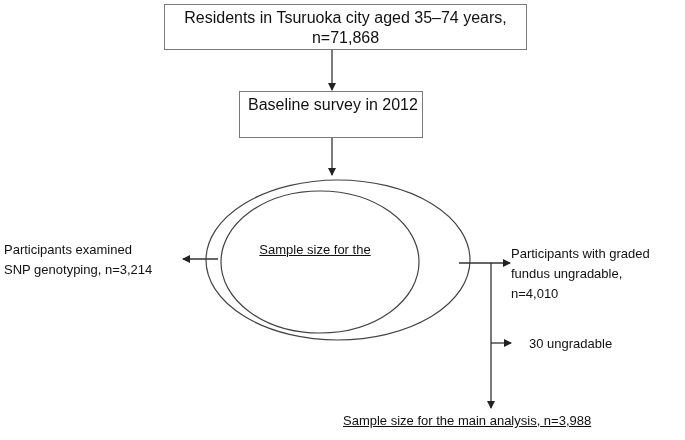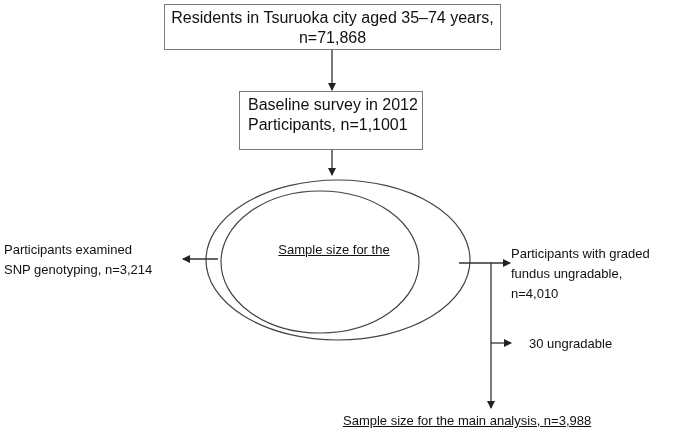--- a/index.html
+++ b/index.html
@@ -1,24 +1,24 @@
 <!DOCTYPE html>
 <html><head>
 <meta charset="utf-8">
 <style>
   html, body { margin: 0; padding: 0; background: #ffffff; }
   body { width: 685px; height: 440px; position: relative; overflow: hidden;
          font-family: "Liberation Sans", sans-serif; color: #111; }
   .box { position: absolute; border: 1.5px solid #7a7a7a; background: #fff;
          box-sizing: border-box; font-size: 16px; line-height: 20px; }
-  .box1 { left: 164px; top: 4px; width: 337px; height: 46px; text-align: center; padding-top: 3px; }
-  .box2 { left: 239px; top: 91px; width: 184px; height: 59px; text-align: left; padding: 3px 0 0 8px; }
+  .box1 { left: 164px; top: 4px; width: 363px; height: 46px; text-align: center; padding-top: 3px; }
+  .box2 { left: 239px; top: 91px; width: 184px; height: 47px; text-align: left; padding: 3px 0 0 8px; }
   .label { position: absolute; font-size: 13px; line-height: 20px; white-space: nowrap; }
   .lbl-snp { left: 4px; top: 240px; }
-  .lbl-sub { left: 259px; top: 240px; width: 150px; text-align: center; text-decoration: underline; }
+  .lbl-sub { left: 240px; top: 240px; width: 150px; text-align: center; text-decoration: underline; }
   .lbl-fundus { left: 511px; top: 244px; text-align: left; width: 172px; }
   .lbl-ungr { left: 529px; top: 334px; }
   .lbl-main { left: 343px; top: 411px; text-decoration: underline; }
   svg.lines { position: absolute; left: 0; top: 0; }
 </style>
 </head>
 <body>
 
 <svg class="lines" width="685" height="440">
   <defs>
@@ -44,21 +44,20 @@
   <line x1="491" y1="343" x2="511" y2="343" stroke="#333" stroke-width="1.3" marker-end="url(#ah)"></line>
 </svg>
 
 <div class="box box1">
   <div>Residents in Tsuruoka city aged 35–74 years,</div>
   <div>n=71,868</div>
 </div>
 
 <div class="box box2">
   <div>Baseline survey in 2012</div>
-  <div>Participants, n=1,1001</div>
 </div>
 
 <div class="label lbl-snp">
   <div>Participants examined</div>
   <div>SNP genotyping, n=3,214</div>
 </div>
 
 <div class="label lbl-sub">
   <div>Sample size for the</div>
 </div>

